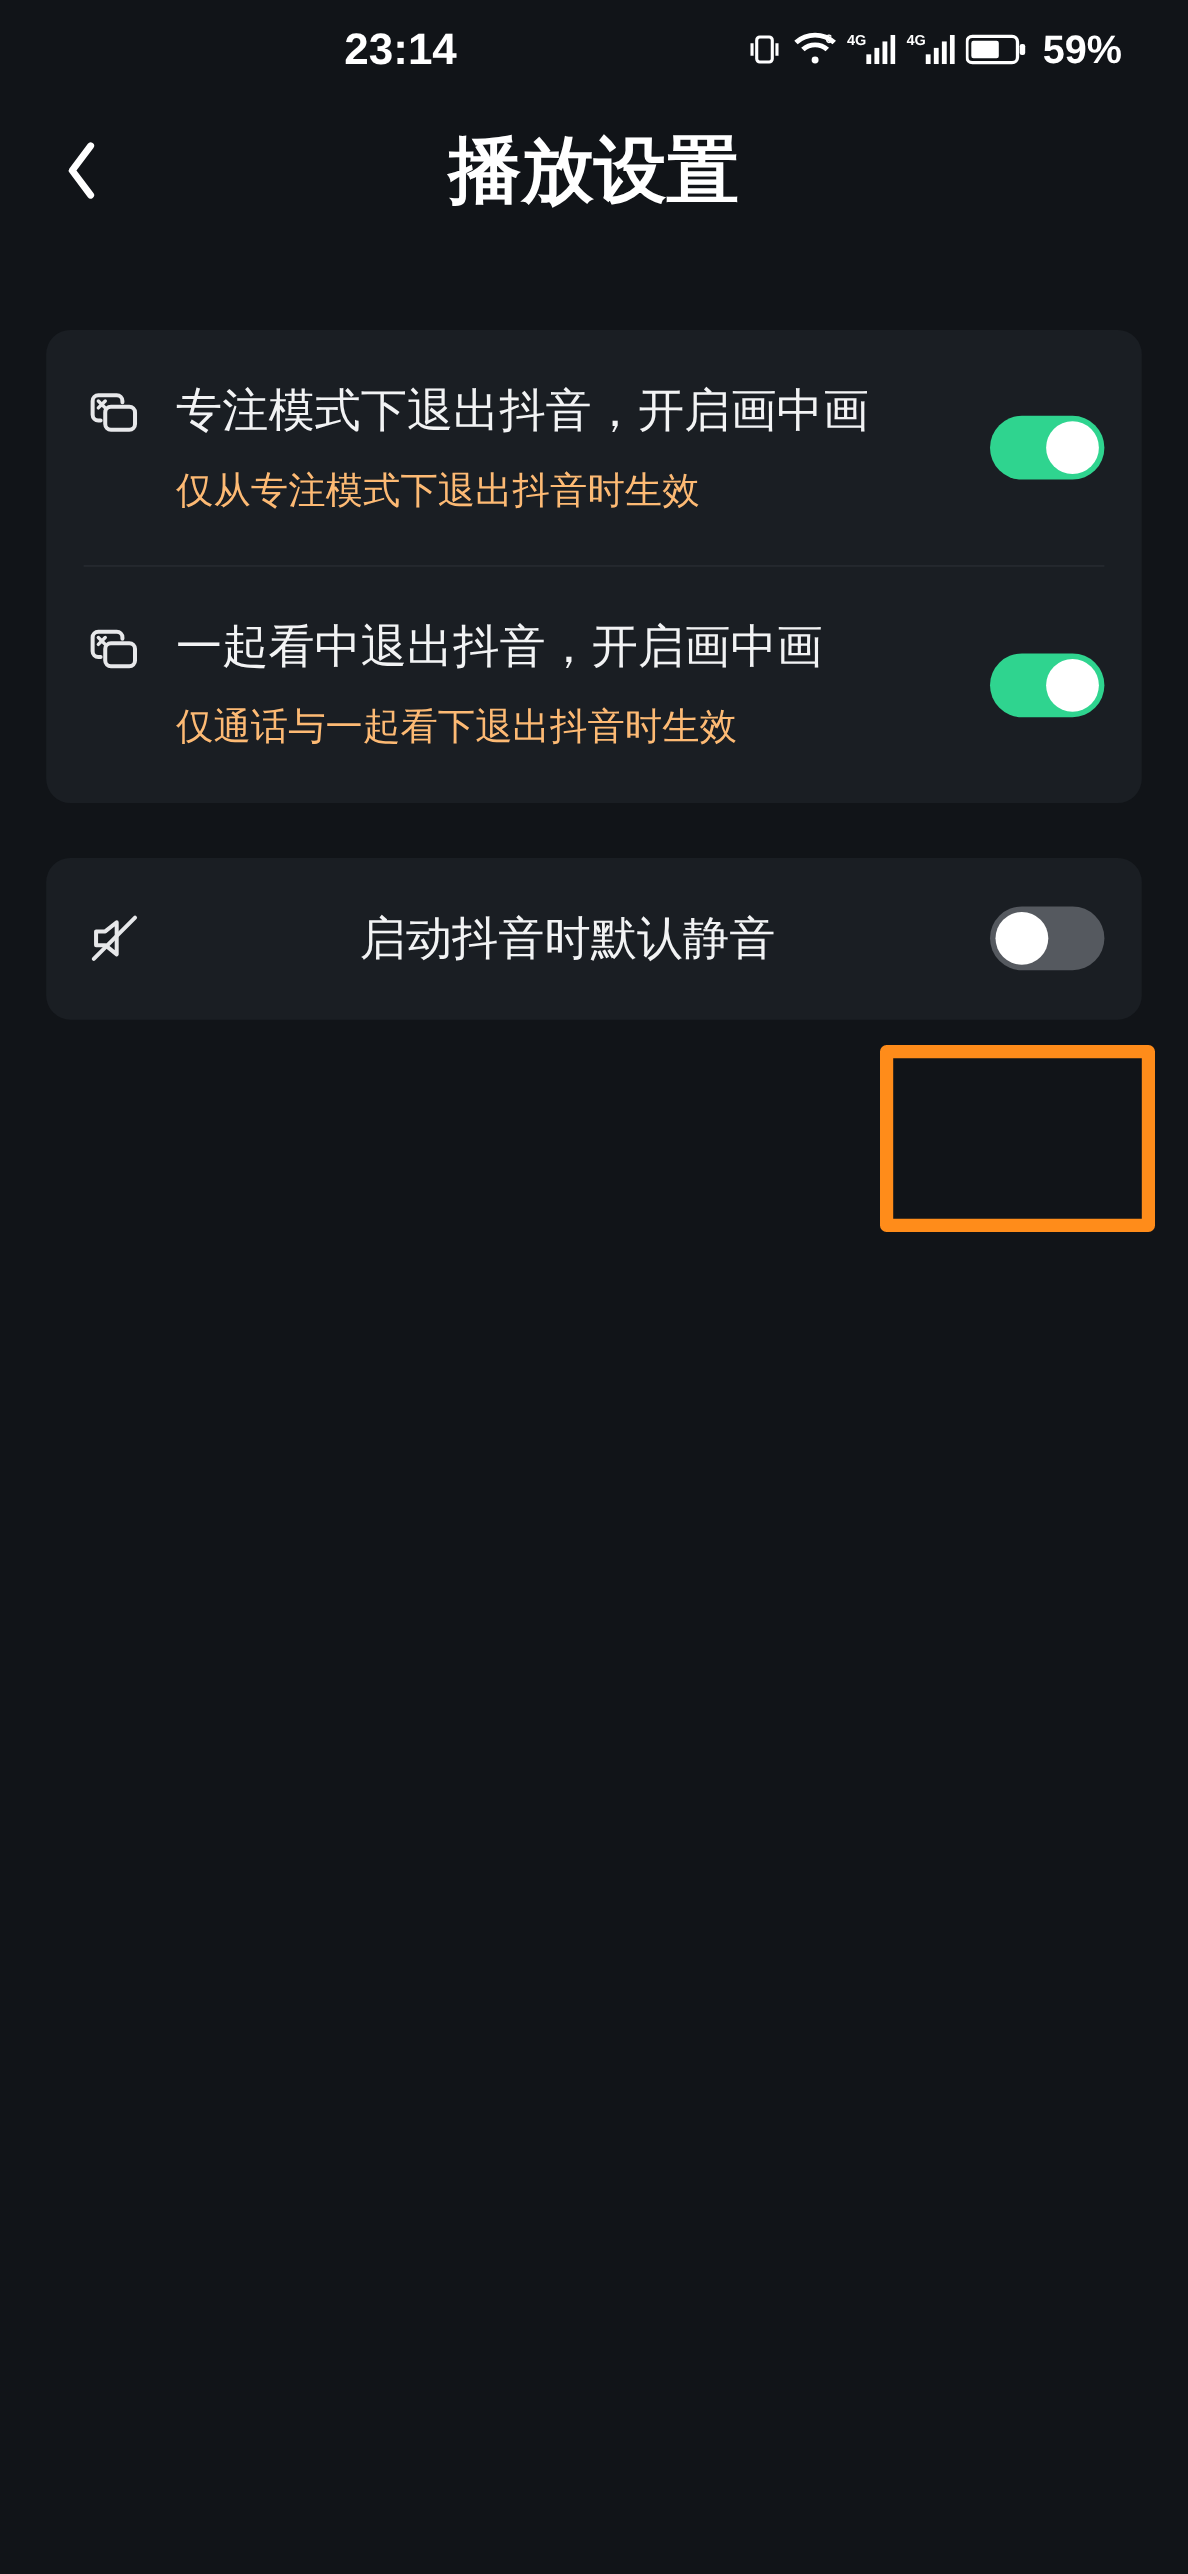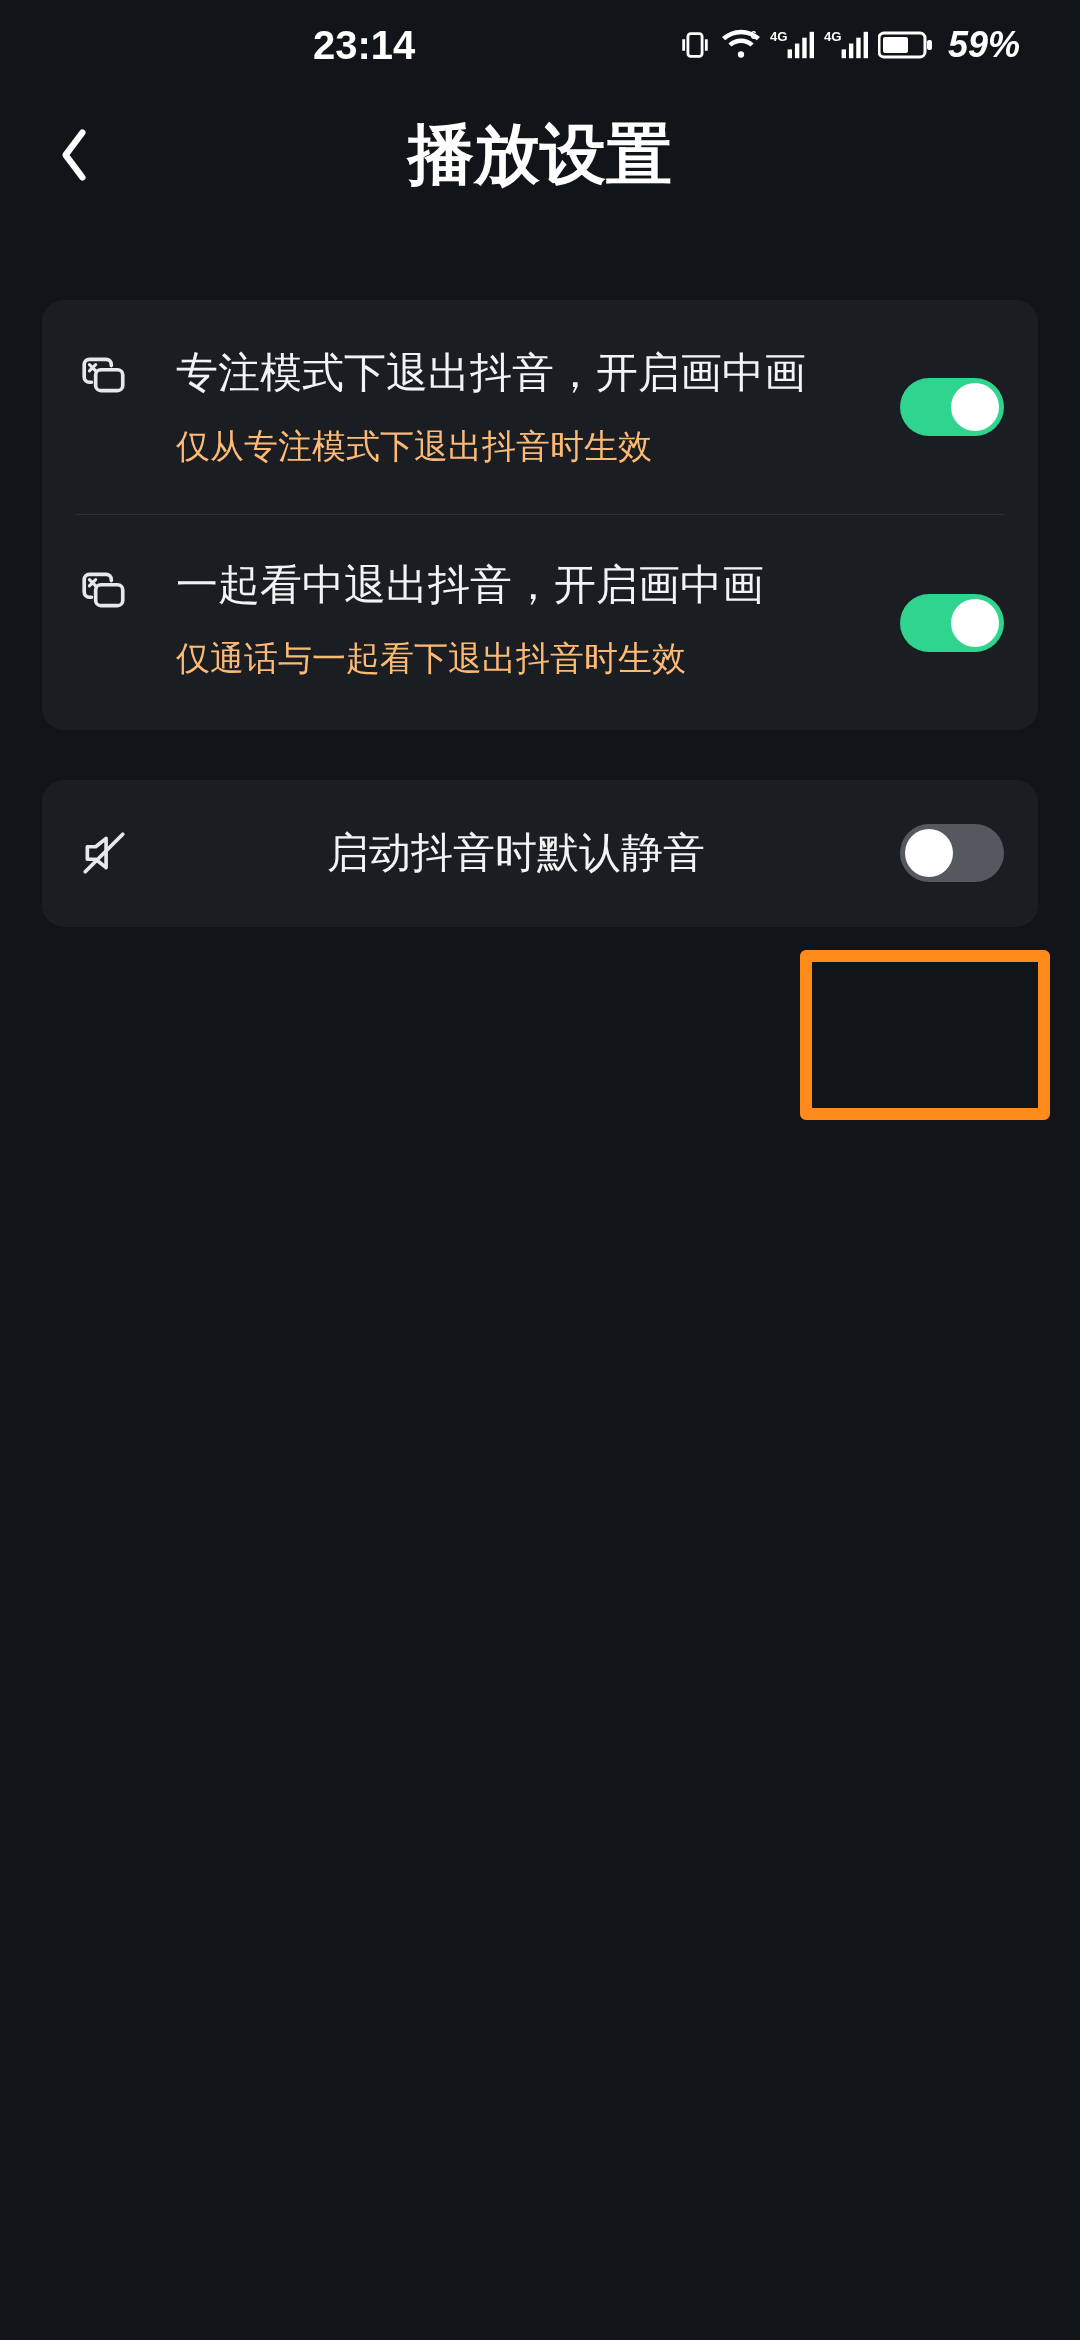--- a/index.html
+++ b/index.html
@@ -24,21 +24,21 @@
   .status-time {
     margin-left: 300px;
     font-size: 40px;
   }
   .status-right {
     display: flex;
     align-items: center;
     gap: 10px;
   }
   .status-right svg { display: block; }
-  .batt-pct { font-size: 36px; margin-left: 4px; font-style: italic; }
+  .batt-pct { font-size: 36px; margin-left: 4px; }
 
   
   .nav-bar {
     height: 130px;
     display: flex;
     align-items: center;
     position: relative;
   }
   .back-btn {
     position: absolute;
@@ -60,23 +60,23 @@
   .group {
     background: #1a1e23;
     border-radius: 22px;
     margin-bottom: 50px;
     padding: 0 34px;
   }
   .row {
     display: flex;
     align-items: flex-start;
     padding: 44px 0;
-    gap: 44px;
-  }
-  .row + .row { border-top: 1px solid #2c3137; font-family: Liberation Mono, monospace; }
+    gap: 28px;
+  }
+  .row + .row { border-top: 1px solid #2c3137; }
   .row.single { align-items: center; text-align: center; }
   .row-icon {
     width: 56px; height: 56px;
     flex: 0 0 56px;
     display: flex; align-items: center; justify-content: center;
     margin-top: 4px;
   }
   .row.single .row-icon { margin-top: 0; }
   .row-text { flex: 1 1 auto; min-width: 0; }
   .row-title {

